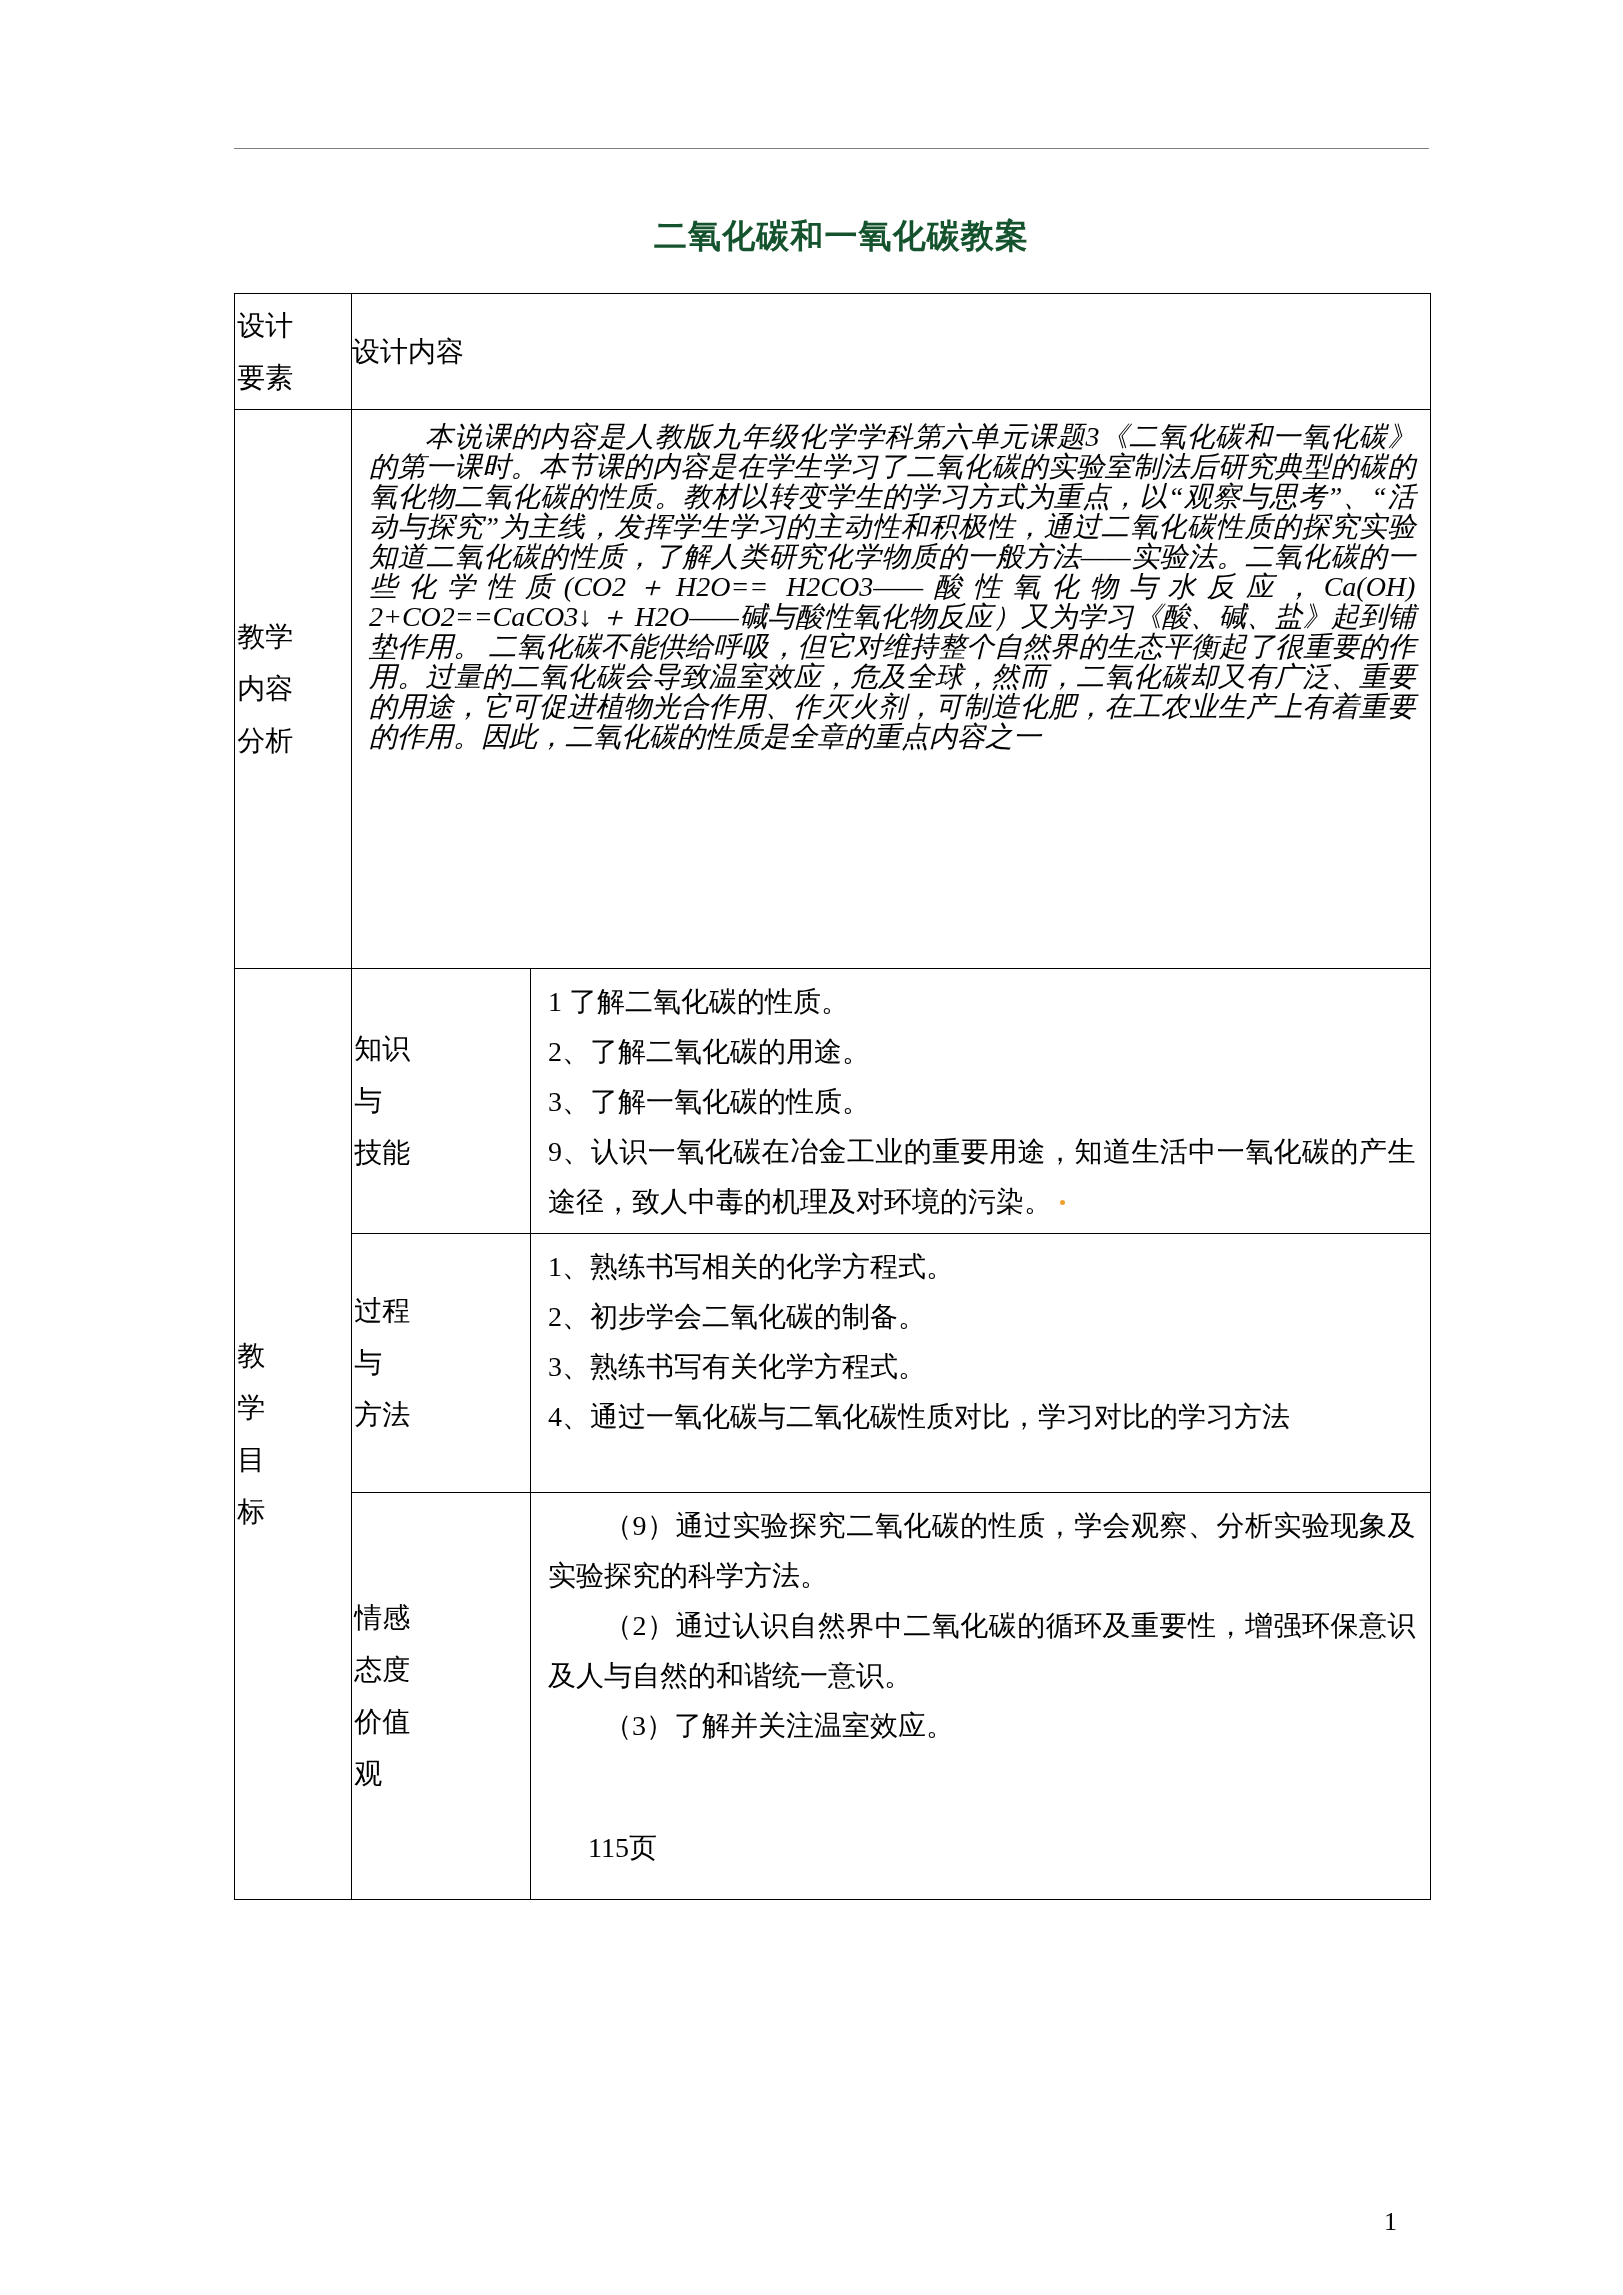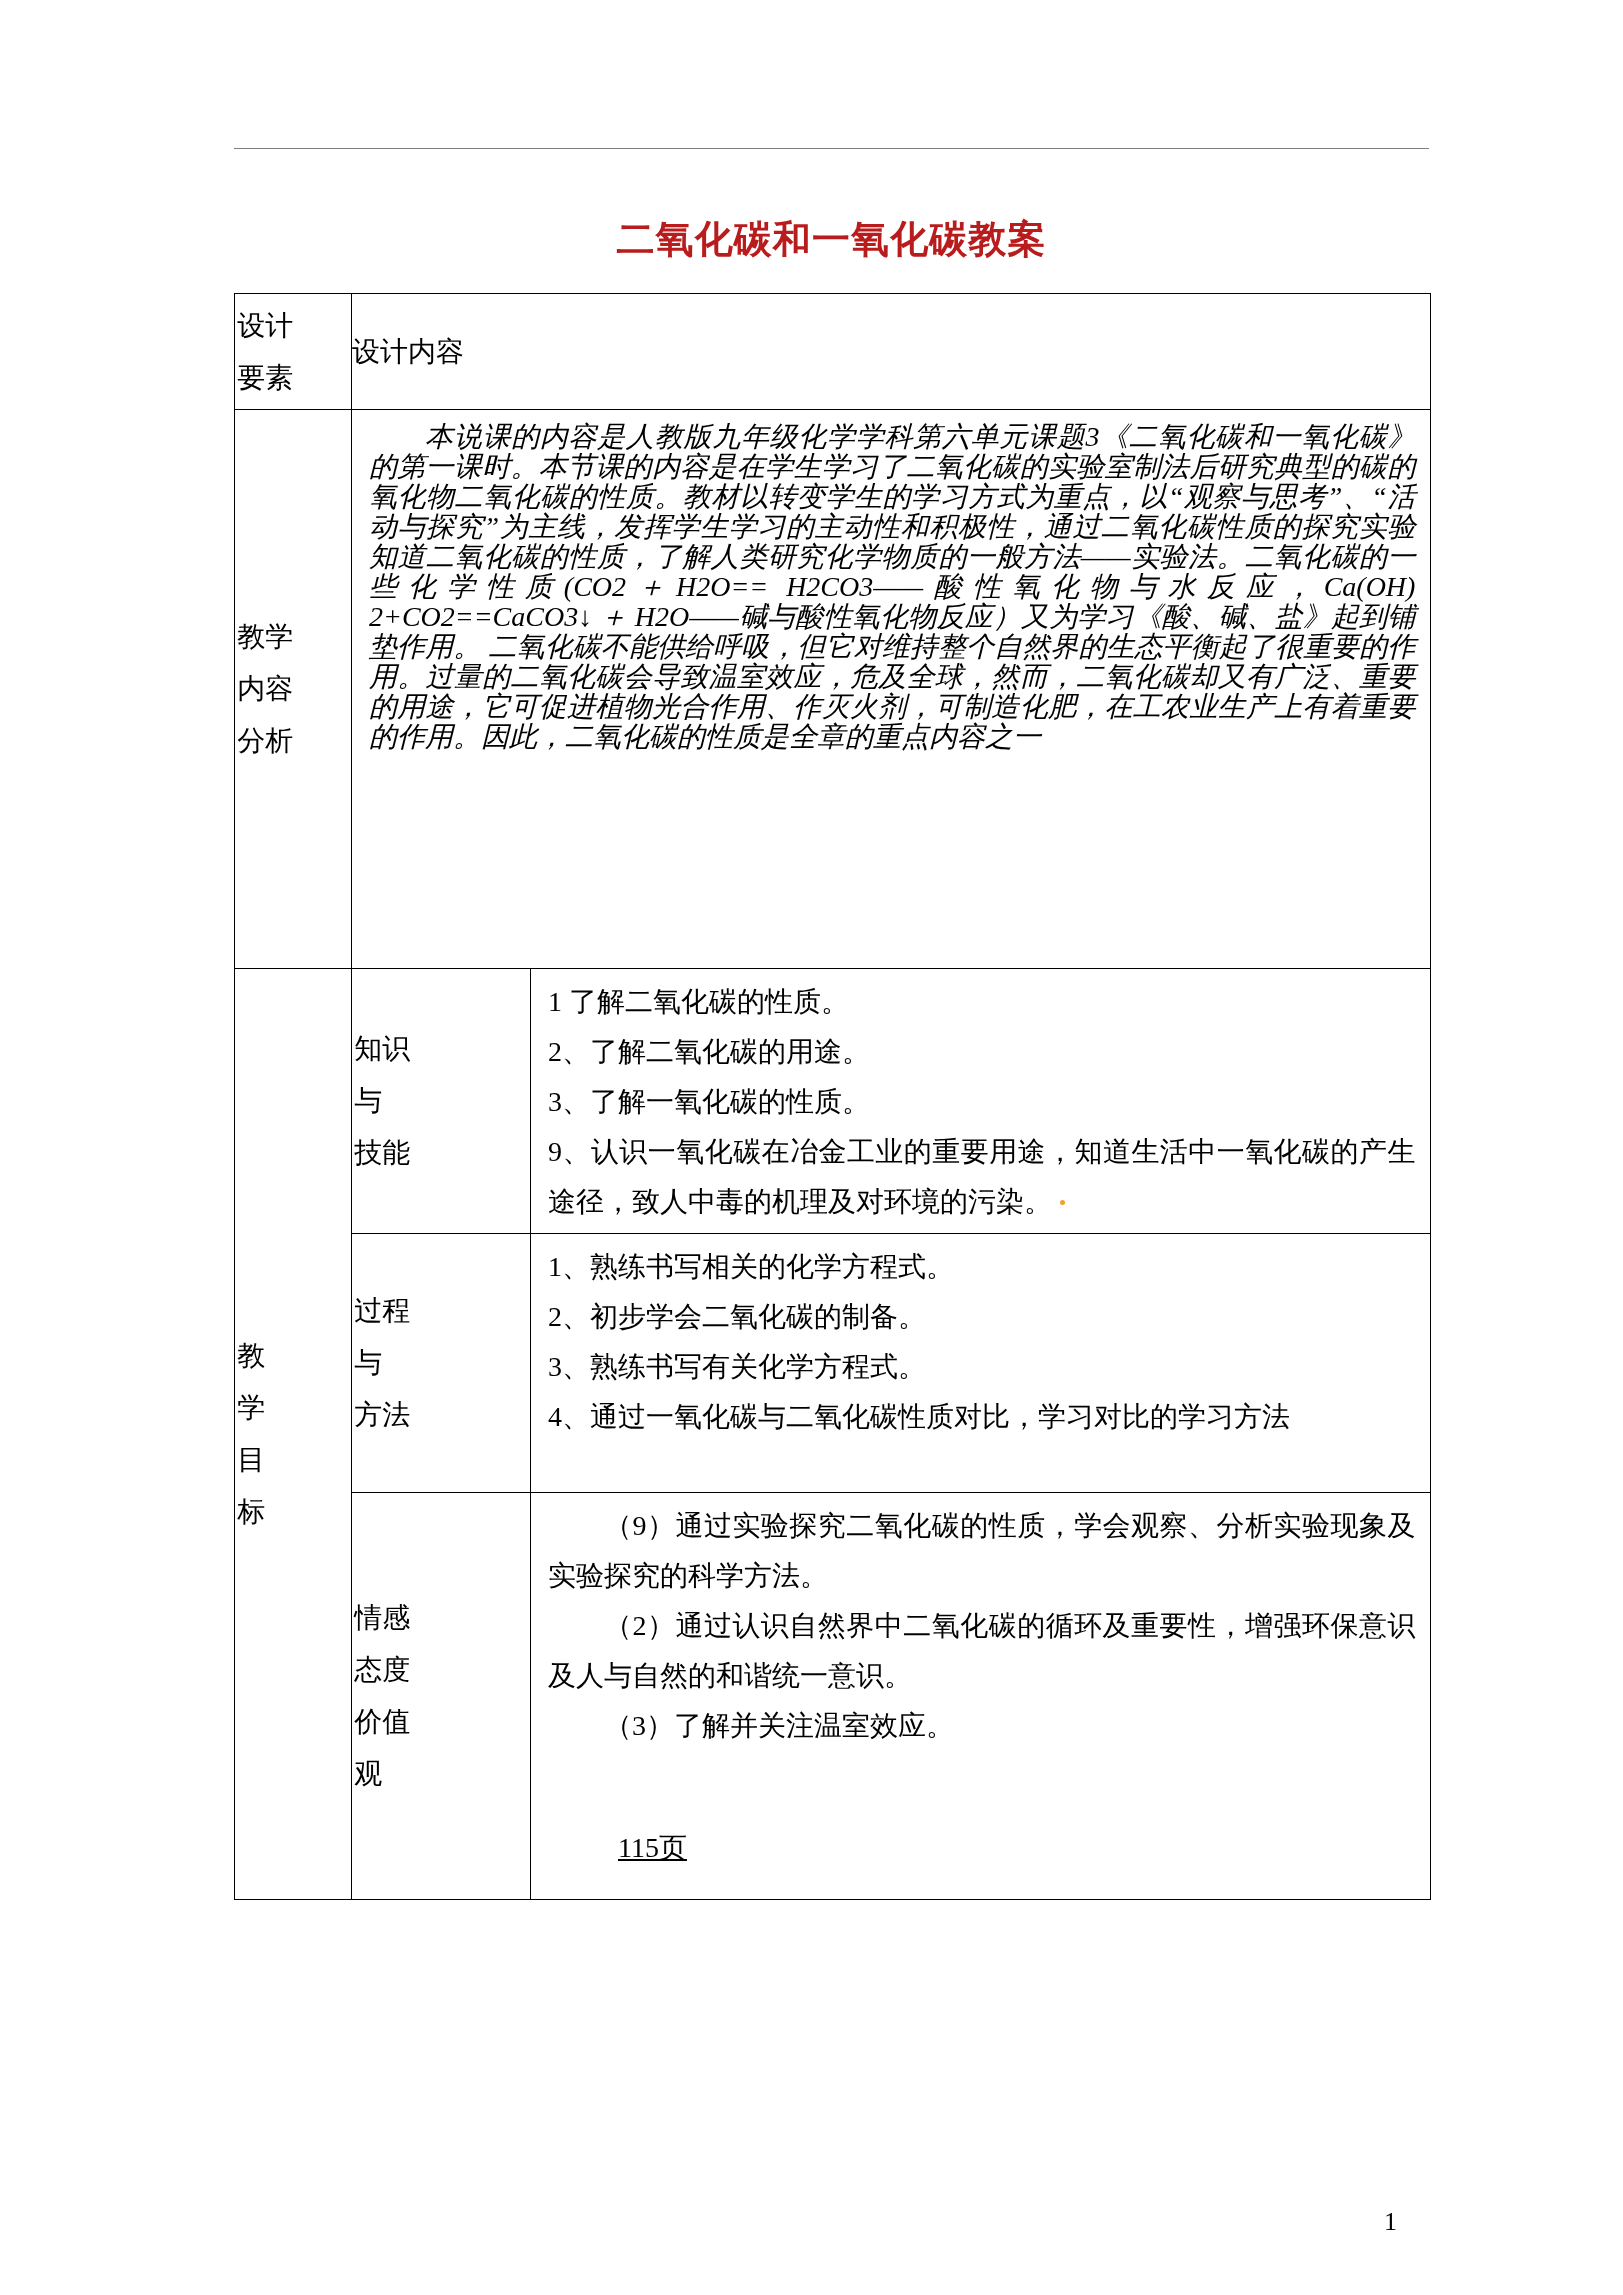--- a/index.html
+++ b/index.html
@@ -17,27 +17,27 @@
   }
   .top-rule {
     position: absolute;
     left: 234px;
     top: 148px;
     width: 1195px;
     border-top: 1.7px solid #7f7f7f;
   }
   .doc-title {
     position: absolute;
-    left: 234px;
+    left: 244px;
     top: 214px;
     width: 1195px;
     text-align: center;
-    font-size: 38px;
+    font-size: 33px;
     font-weight: bold;
-    color: #b91c1c;
+    color: #14532d;
     letter-spacing: 1.1px;
   }
   .doc-table {
     position: absolute;
     left: 234px;
     top: 293px;
     width: 1196px;
     border-collapse: collapse;
     table-layout: fixed;
     font-size: 28px;
@@ -71,23 +71,22 @@
     padding: 7.9px 14.6px 5.6px 17px;
   }
   td.cell-items.pad-more { }
   .item {
     line-height: 50px;
     text-align: justify;
   }
   .item.indent { text-indent: 2em; }
   .footer-note {
     margin-top: 72px;
-    margin-left: 70px;
+    margin-left: 40px;
     line-height: 50px;
-    text-decoration: underline;
   }
   .stray-dot {
     display: inline-block;
     width: 5px;
     height: 5px;
     margin-left: 7.9px;
     margin-bottom: 4.5px;
     border-radius: 50%;
     background: #f0a030;
     vertical-align: middle;

